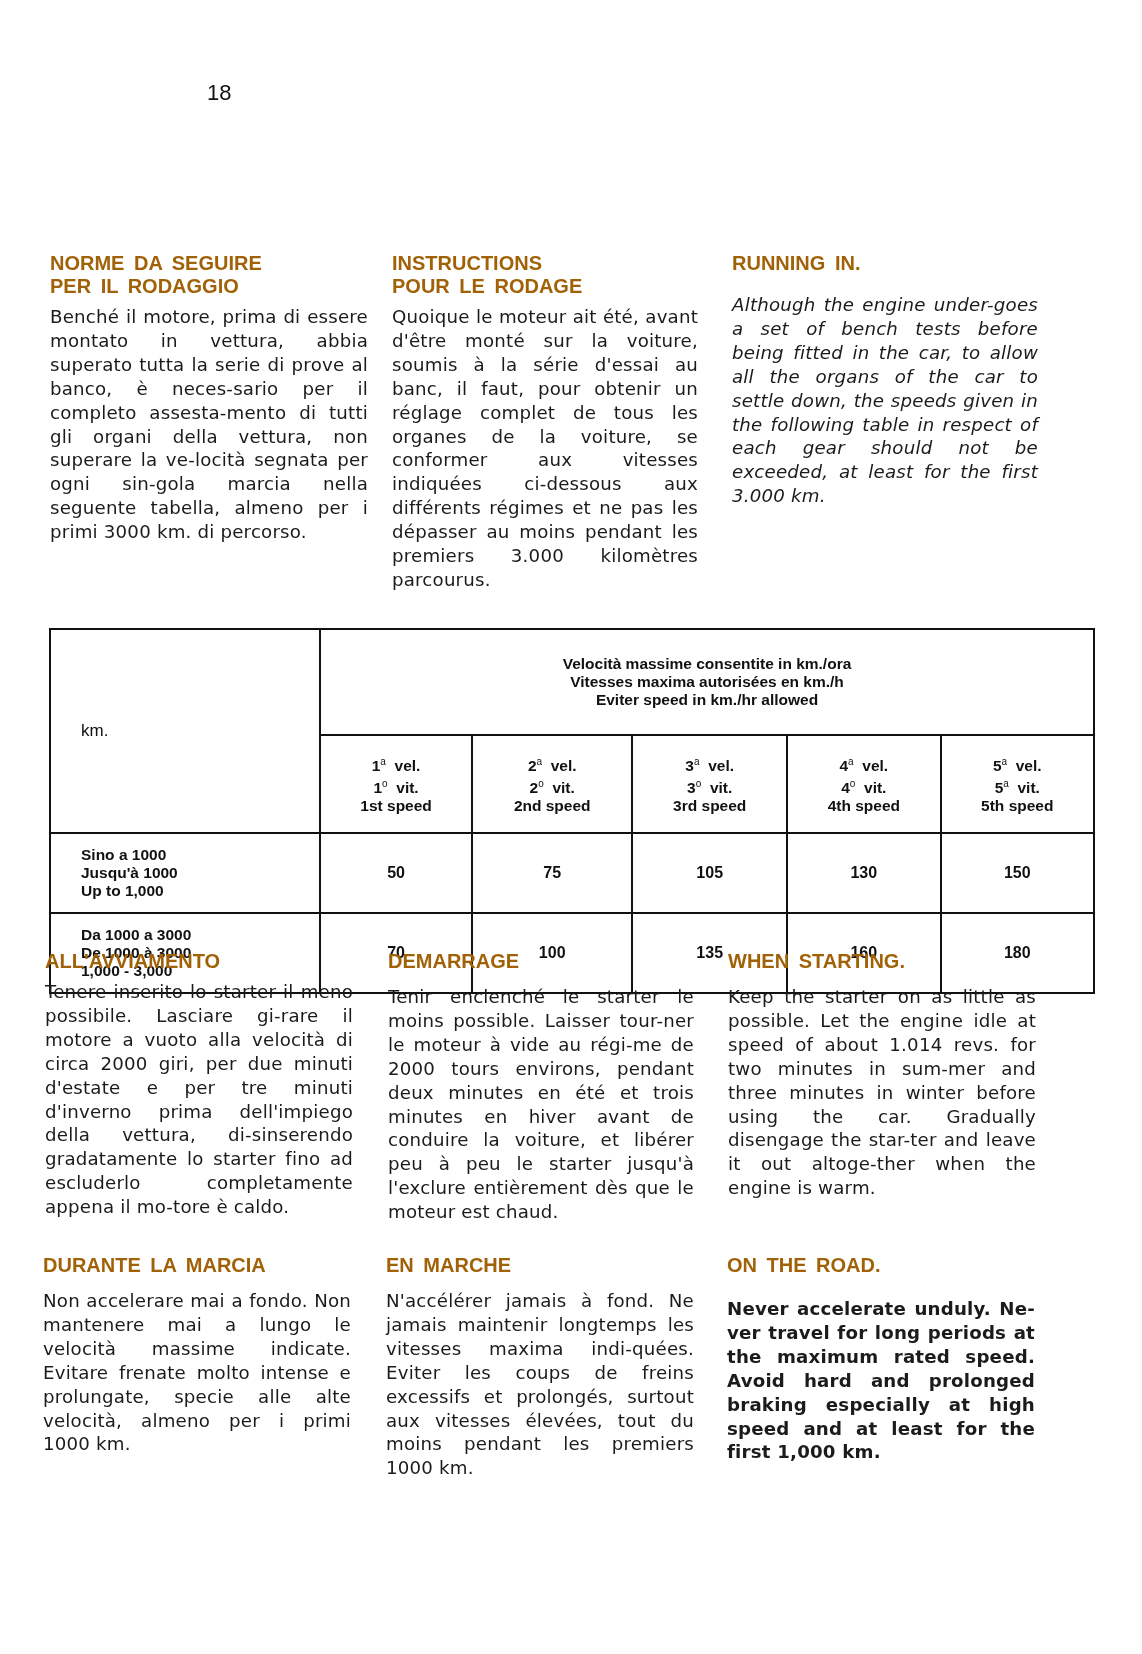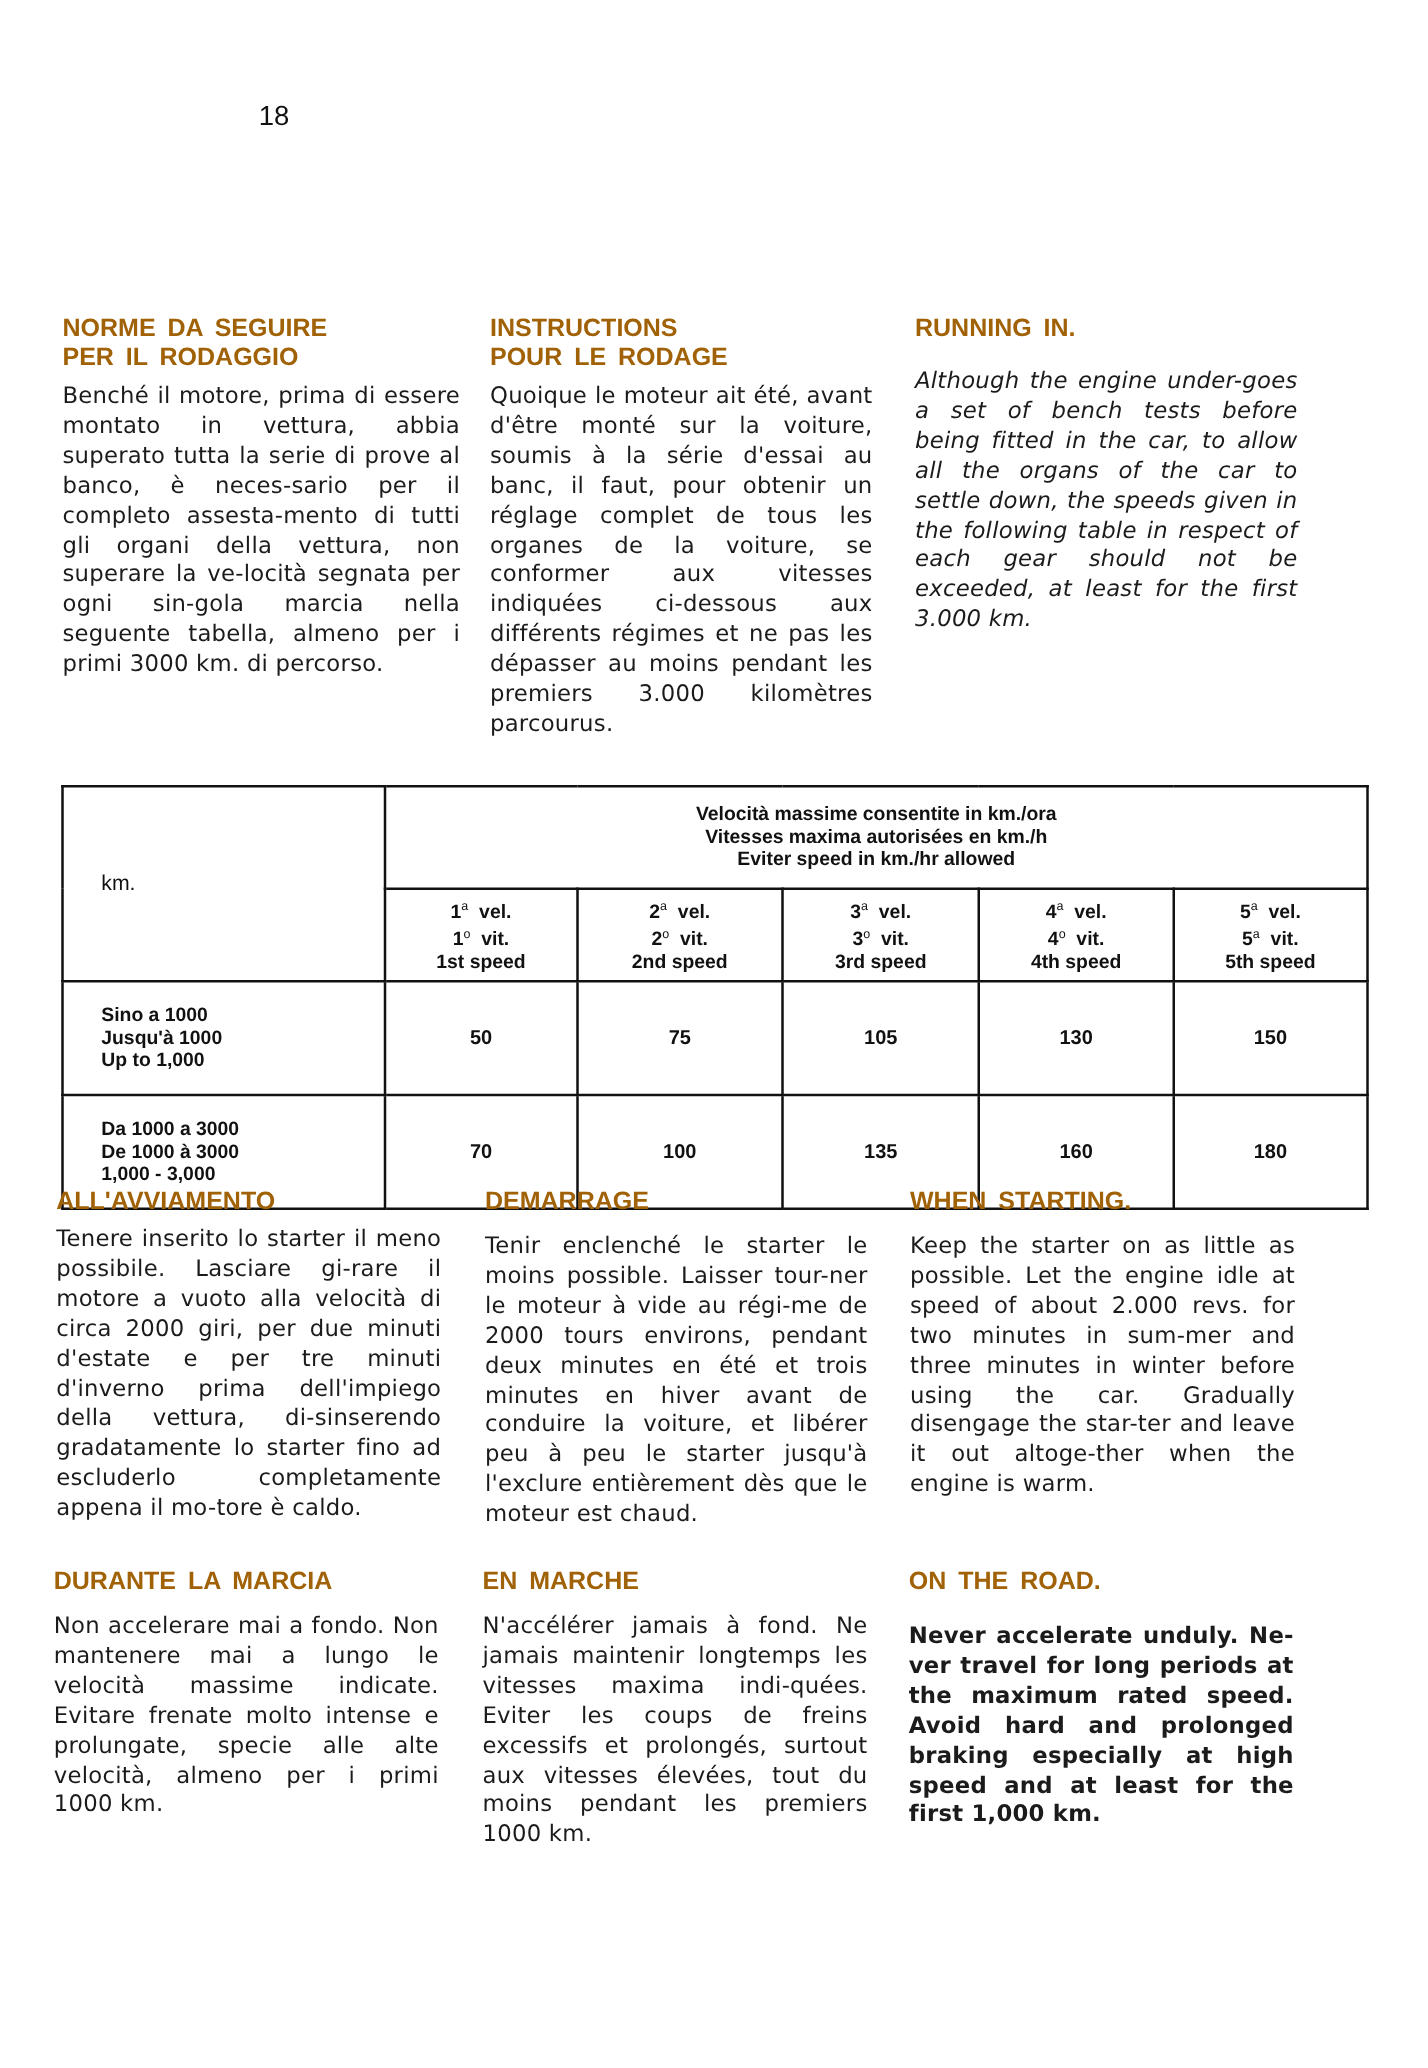--- a/index.html
+++ b/index.html
@@ -24,21 +24,21 @@
     line-height: 23.9px; color: #1b1b1b; text-align: justify;
     text-align-last: left; margin: 0; letter-spacing: 0.2px;
   }
   
   .speed-table {
     position: absolute; left: 49px; top: 628px; width: 1046px; height: 340px;
     border-collapse: collapse; font-family: "Liberation Sans", sans-serif;
     font-weight: bold; color: #111;
   }
   .speed-table td {
-    border: 2px solid #111; padding: 0; vertical-align: middle;
+    border: 2px solid #111; padding: 12px; vertical-align: middle;
   }
   .km-cell {
     width: 226px; font-size: 17px; padding-left: 30px !important;
     font-weight: normal;
   }
   .caption-cell { text-align: center; font-size: 15.5px; line-height: 18px; height: 80px; }
   .gear-cell { text-align: center; font-size: 15.5px; line-height: 18px; height: 72px; }
   .range-cell { font-size: 15.5px; line-height: 18px; padding-left: 30px !important; }
   .val-cell { text-align: center; font-size: 16px; }
   .row-sep td { border-top: 1px dashed #777; }
@@ -140,21 +140,21 @@
   <div class="col" style="left:45px; top:950px; width:308px;">
     <h2 class="heading">ALL'AVVIAMENTO</h2>
     <p class="body-text" style="margin-top:7px;">Tenere inserito lo starter il meno possibile. Lasciare gi-rare il motore a vuoto alla velocità di circa 2000 giri, per due minuti d'estate e per tre minuti d'inverno prima dell'impiego della vettura, di-sinserendo gradatamente lo starter fino ad escluderlo completamente appena il mo-tore è caldo.</p>
   </div>
   <div class="col" style="left:388px; top:950px; width:306px;">
     <h2 class="heading">DEMARRAGE</h2>
     <p class="body-text" style="margin-top:12px;">Tenir enclenché le starter le moins possible. Laisser tour-ner le moteur à vide au régi-me de 2000 tours environs, pendant deux minutes en été et trois minutes en hiver avant de conduire la voiture, et libérer peu à peu le starter jusqu'à l'exclure entièrement dès que le moteur est chaud.</p>
   </div>
   <div class="col" style="left:728px; top:950px; width:308px;">
     <h2 class="heading">WHEN STARTING.</h2>
-    <p class="body-text" style="margin-top:12px;">Keep the starter on as little as possible. Let the engine idle at speed of about 2.000 revs. for two minutes in sum-mer and three minutes in winter before using the car. Gradually disengage the star-ter and leave it out altoge-ther when the engine is warm.</p>
+    <p class="body-text" style="margin-top:12px;">Keep the starter on as little as possible. Let the engine idle at speed of about 1.014 revs. for two minutes in sum-mer and three minutes in winter before using the car. Gradually disengage the star-ter and leave it out altoge-ther when the engine is warm.</p>
   </div>
 </section>
 
 <section>
   <div class="col" style="left:43px; top:1254px; width:308px;">
     <h2 class="heading">DURANTE LA MARCIA</h2>
     <p class="body-text" style="margin-top:12px;">Non accelerare mai a fondo. Non mantenere mai a lungo le velocità massime indicate. Evitare frenate molto intense e prolungate, specie alle alte velocità, almeno per i primi 1000 km.</p>
   </div>
   <div class="col" style="left:386px; top:1254px; width:308px;">
     <h2 class="heading">EN MARCHE</h2>

